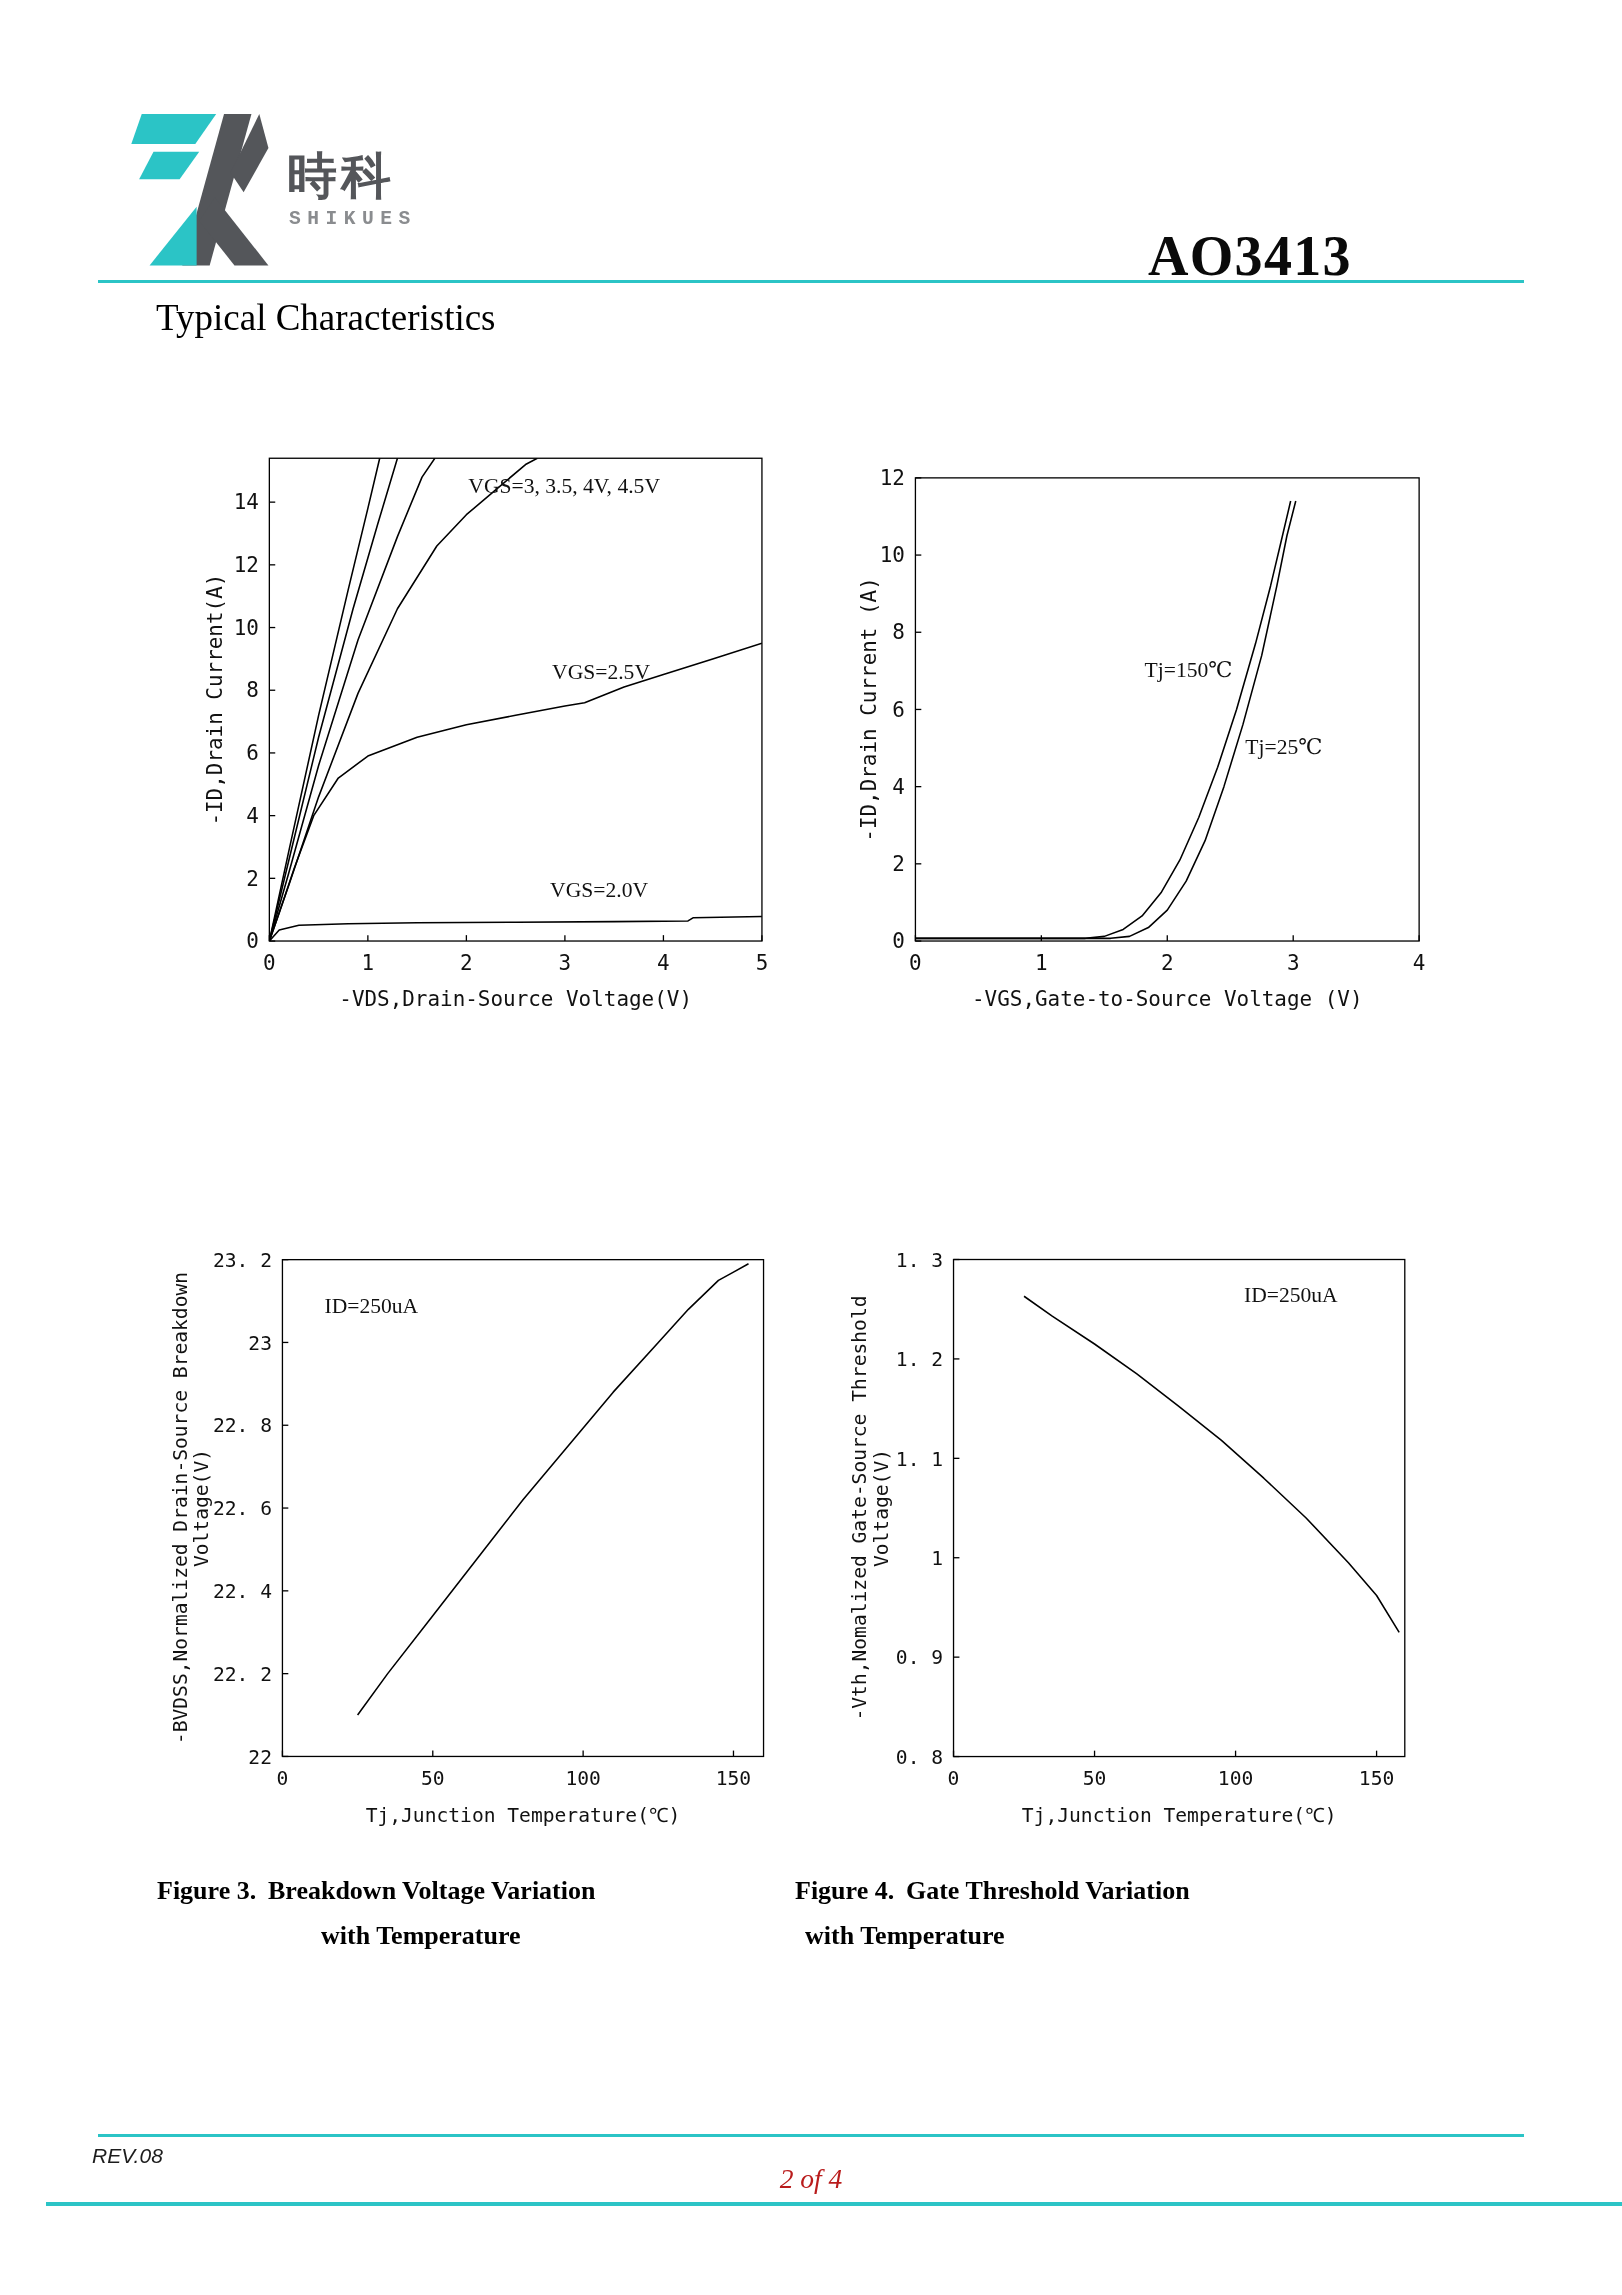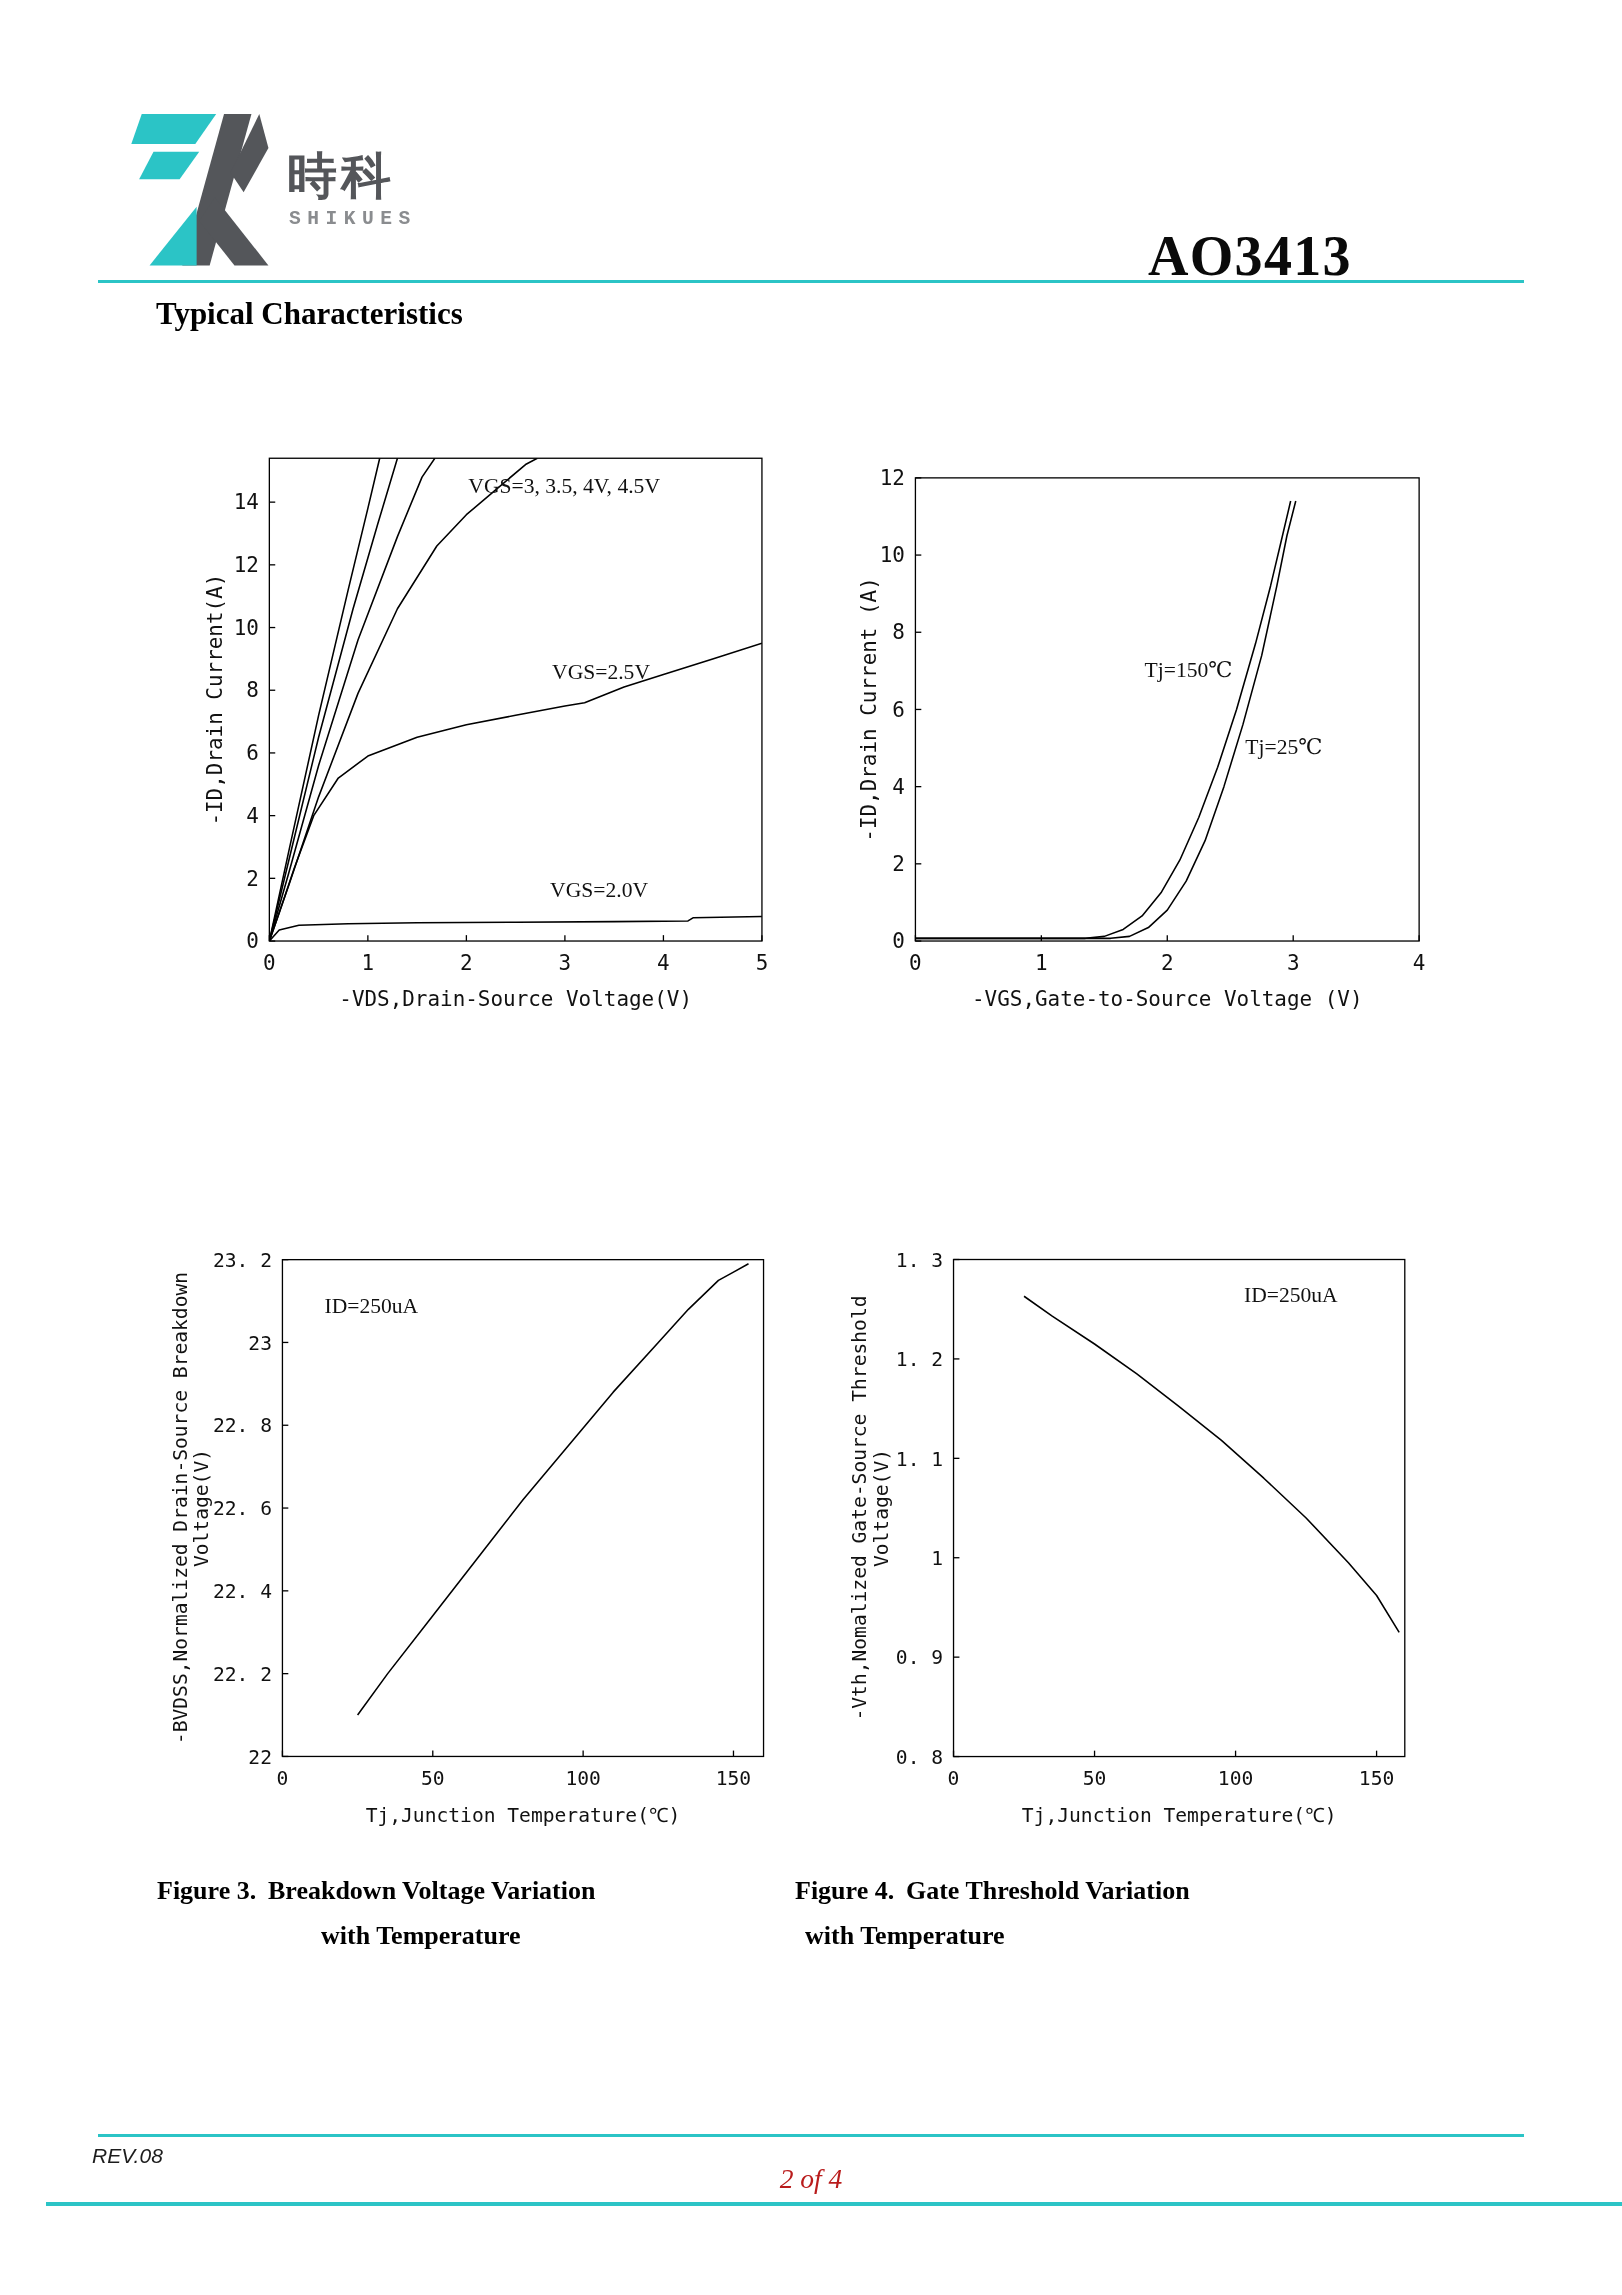--- a/index.html
+++ b/index.html
@@ -19,21 +19,21 @@
   }
   .logo-latin {
     position:absolute; left:289px; top:208px; font-size:19.6px; font-weight:bold; letter-spacing:6.5px;
     color:#8a8c8f; font-family:Liberation Mono, monospace;
   }
   .part-number {
     position:absolute; left:1148px; top:196px; font-size:56px; font-weight:bold; letter-spacing:1.3px;
     font-family:"Liberation Serif","DejaVu Serif",serif; color:#0a0a0a;margin-top:28px;
   }
   .section-title {
-    position:absolute; left:156px; top:296px; font-size:31px; font-weight:bold;
+    position:absolute; left:156px; top:296px; font-size:37px; font-weight:normal;
     font-family:"Liberation Serif","DejaVu Serif",serif;
   }
   svg.chart { position:absolute; }
   svg text { fill:#111; }
   .tick { font-family:"DejaVu Sans Mono","Liberation Mono",monospace; }
   .ann  { font-family:"Liberation Serif","DejaVu Serif",serif; }
   .caption {
     position:absolute; font-size:26px; font-weight:bold; white-space:nowrap;
     font-family:"Liberation Serif","DejaVu Serif",serif;
   }

